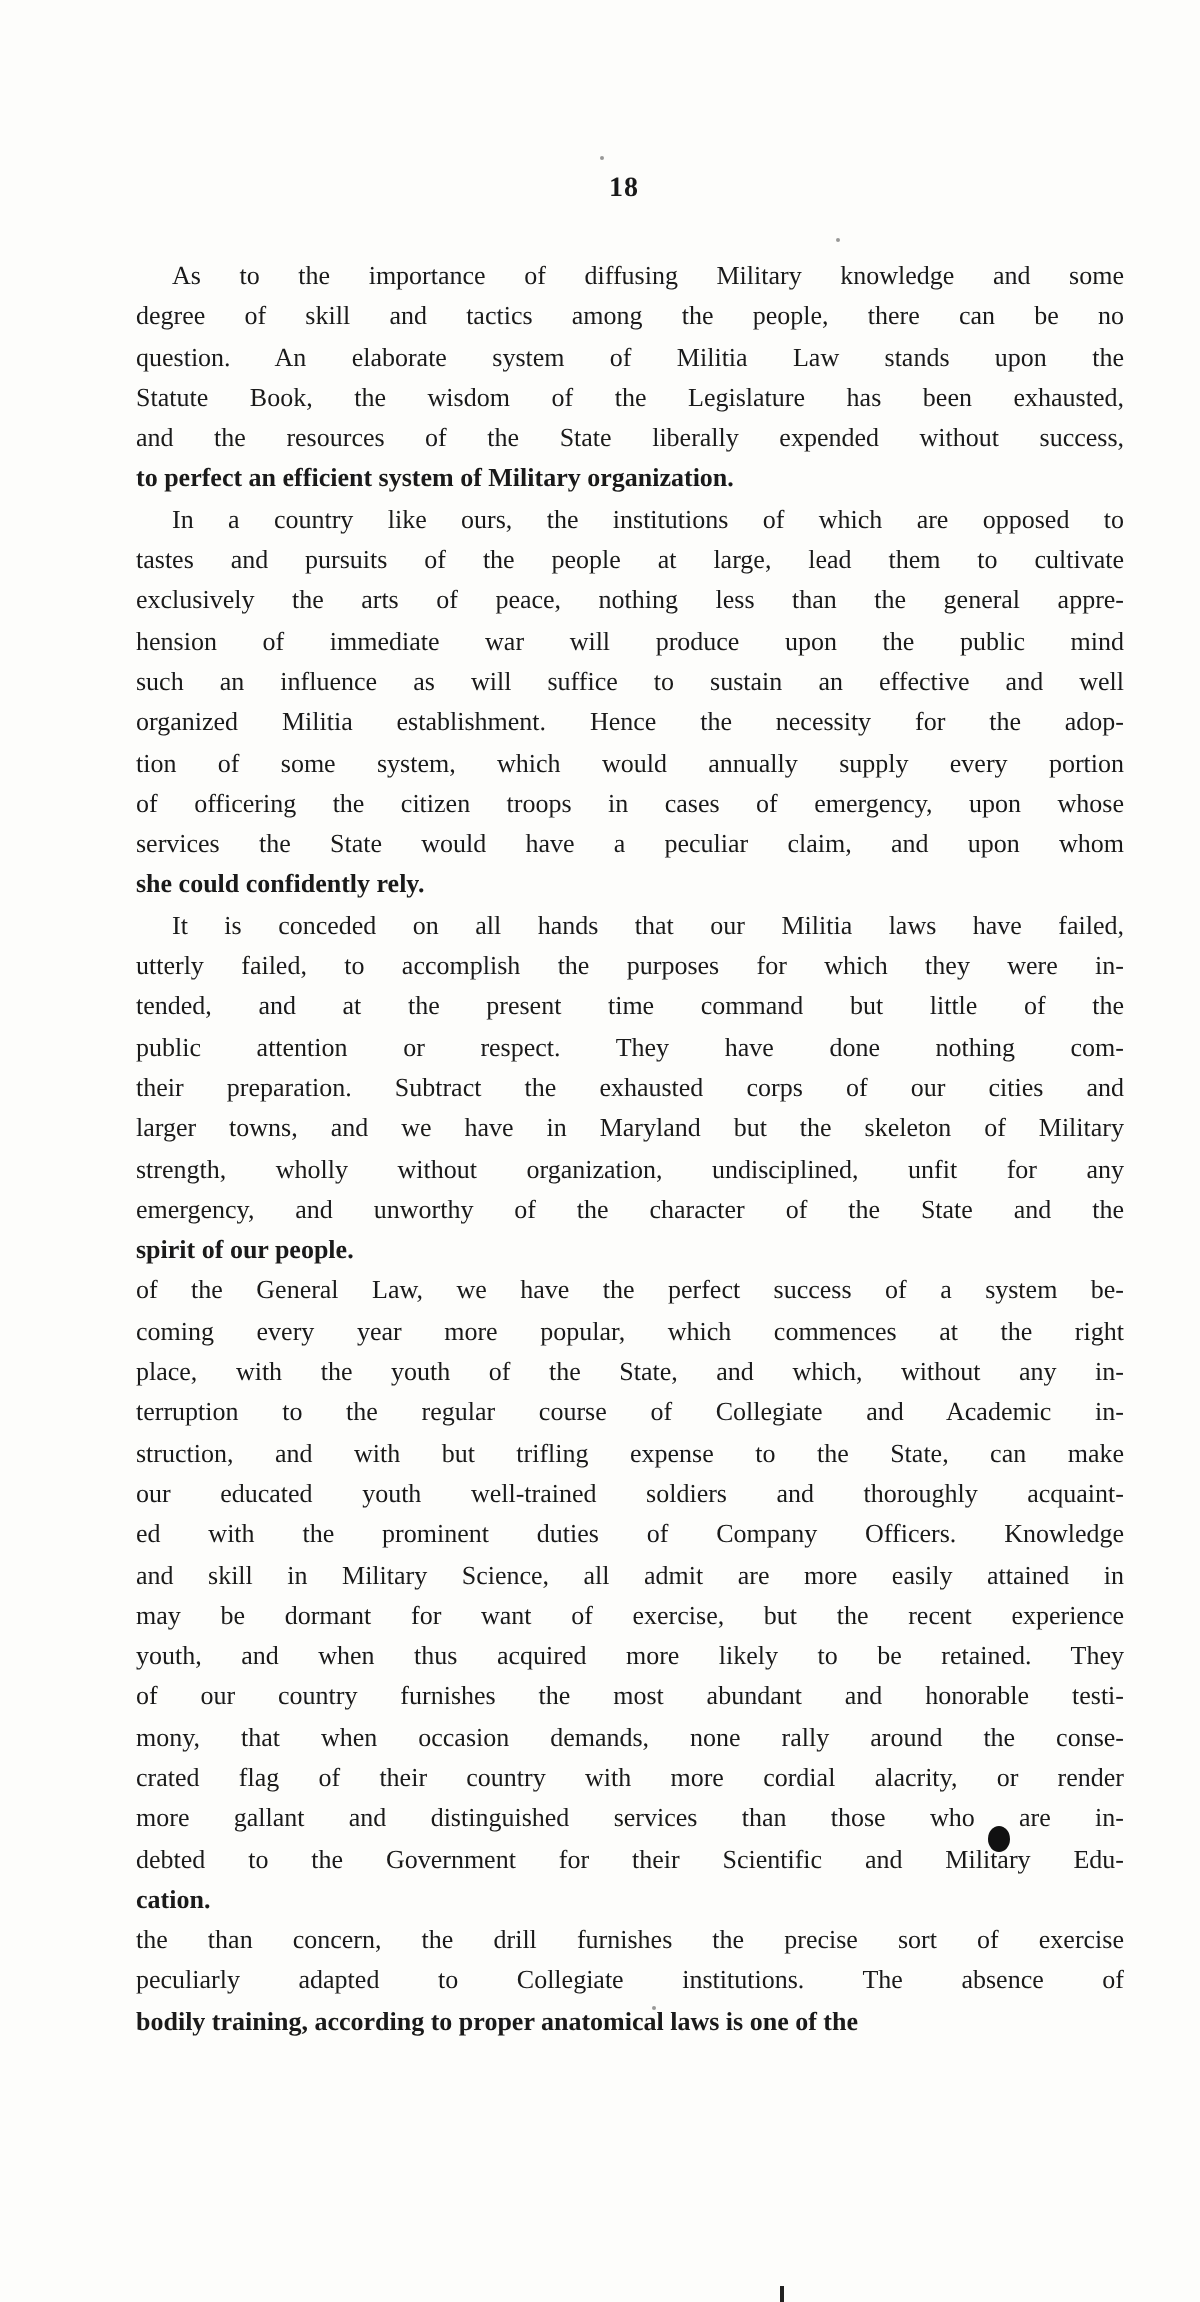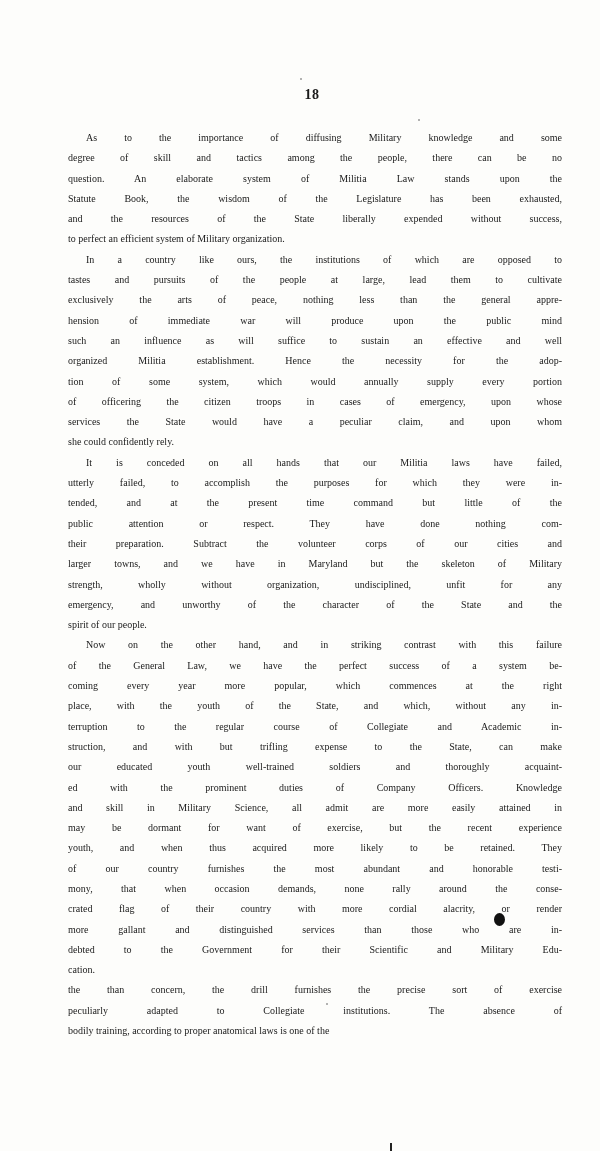--- a/index.html
+++ b/index.html
@@ -31,36 +31,37 @@
     text-align: center;
     font-size: 14px;
     font-weight: bold;
     letter-spacing: 0.5px;
   }
   .body-text {
     position: absolute;
     top: 128px;
     left: 50px;
     width: 512px;
-    font-size: 10px;
+    font-size: 13px;
     line-height: 20.3px;
     text-align: justify;
   }
   .para {
     margin: 0;
     text-indent: 18px;
   }
   .para .line {
     display: block;
     text-align: justify;
     text-align-last: justify;
     white-space: nowrap;
   }
   .para .line.last {
     text-align-last: left;
+    font-weight: bold;
   }
   .line-indent {
     padding-left: 18px;
   }
   .blot {
     position: absolute;
     left: 494px;
     top: 913px;
     width: 11px;
     height: 13px;
@@ -109,28 +110,27 @@
         <span class="line">tion of some system, which would annually supply every portion</span>
         <span class="line">of officering the citizen troops in cases of emergency, upon whose</span>
         <span class="line">services the State would have a peculiar claim, and upon whom</span>
         <span class="line last">she could confidently rely.</span>
       </div>
       <div class="para">
         <span class="line line-indent">It is conceded on all hands that our Militia laws have failed,</span>
         <span class="line">utterly failed, to accomplish the purposes for which they were in-</span>
         <span class="line">tended, and at the present time command but little of the</span>
         <span class="line">public attention or respect. They have done nothing com-</span>
-        <span class="line">their preparation. Subtract the volunteer corps of our cities and</span>
+        <span class="line">their preparation. Subtract the exhausted corps of our cities and</span>
         <span class="line">larger towns, and we have in Maryland but the skeleton of Military</span>
         <span class="line">strength, wholly without organization, undisciplined, unfit for any</span>
         <span class="line">emergency, and unworthy of the character of the State and the</span>
         <span class="line last">spirit of our people.</span>
       </div>
       <div class="para">
-        <span class="line line-indent">Now on the other hand, and in striking contrast with this failure</span>
         <span class="line">of the General Law, we have the perfect success of a system be-</span>
         <span class="line">coming every year more popular, which commences at the right</span>
         <span class="line">place, with the youth of the State, and which, without any in-</span>
         <span class="line">terruption to the regular course of Collegiate and Academic in-</span>
         <span class="line">struction, and with but trifling expense to the State, can make</span>
         <span class="line">our educated youth well-trained soldiers and thoroughly acquaint-</span>
         <span class="line">ed with the prominent duties of Company Officers. Knowledge</span>
         <span class="line">and skill in Military Science, all admit are more easily attained in</span>
         <span class="line">may be dormant for want of exercise, but the recent experience</span>
         <span class="line">youth, and when thus acquired more likely to be retained. They</span>

